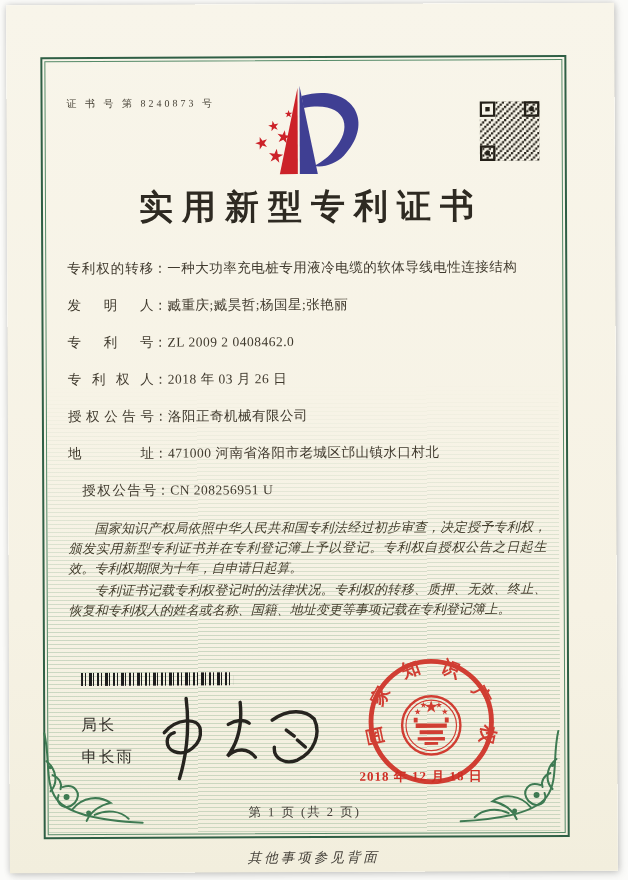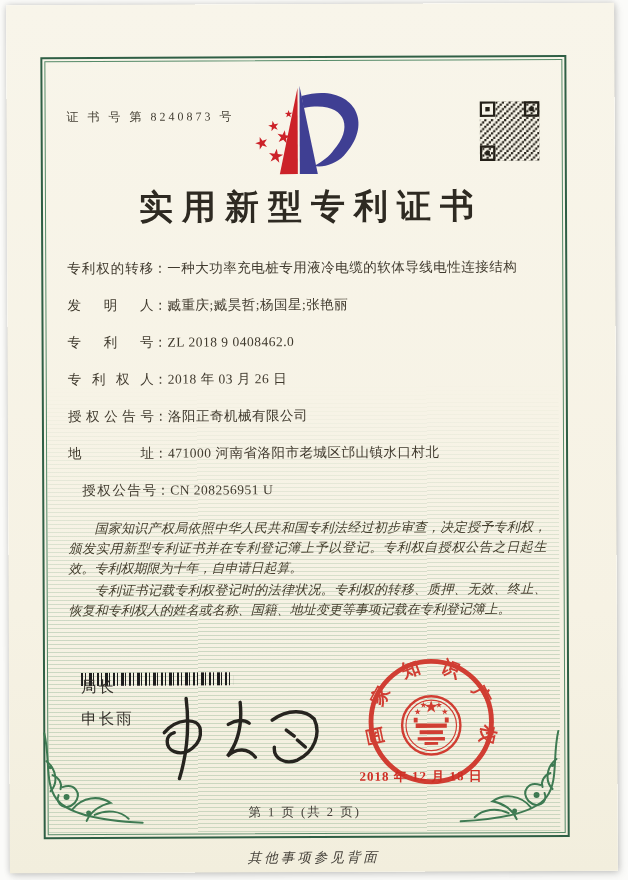--- a/index.html
+++ b/index.html
@@ -6,40 +6,40 @@
     font-family:"Liberation Serif","DejaVu Serif",serif;color:#3a352c;}
   .paper{position:absolute;left:8px;top:4px;width:608px;height:868px;
     background:linear-gradient(180deg,#f8f5ea 0%,#f6f2e4 70%,#f2eedd 100%);
     transform:rotate(-0.25deg);box-shadow:0 0 6px rgba(0,0,0,.18),2px 3px 8px rgba(0,0,0,.12);}
   .frame{position:absolute;left:34px;top:52px;width:522px;height:778px;border:2px solid #2f5f45;}
   .frame-inner{position:absolute;inset:2px;border:1px solid #558a68;}
   .guilloche{position:absolute;left:39px;top:380px;width:512px;height:448px;
     background:repeating-linear-gradient(0deg,rgba(96,150,108,.28) 0 1px,rgba(96,150,108,0) 1px 4px);
     -webkit-mask-image:linear-gradient(180deg,transparent 0%,#000 55%);
     mask-image:linear-gradient(180deg,transparent 0%,#000 55%);pointer-events:none;}
-  .cert-no{position:absolute;left:60px;top:104px;font-size:12px;letter-spacing:3px;color:#454035;}
+  .cert-no{position:absolute;left:60px;top:92px;font-size:10px;letter-spacing:3px;color:#454035;}
   .logo{position:absolute;left:225px;top:76px;width:158px;height:110px;}
   .qr{position:absolute;left:470px;top:96px;width:66px;height:64px;}
   .title{position:absolute;left:0;top:180px;width:100%;text-align:center;font-size:34px;
     font-weight:bold;letter-spacing:9px;color:#2e2a22;}
   .fields{position:absolute;left:60px;top:254px;width:478px;}
   .frow{font-size:13.5px;line-height:20px;height:20px;margin-bottom:17px;white-space:nowrap;color:#403a2e;}
   .flabel{display:inline-block;width:86px;text-align:justify;text-align-last:justify;vertical-align:top;}
   .fcolon{display:inline-block;width:14px;vertical-align:top;}
   .fvalue{letter-spacing:.5px;}
   .grant-row{display:flex;}
   .pair2{margin-left:14px;white-space:nowrap;}
   .pair2 .flabel{width:74px;}
   .paras{position:absolute;left:60px;top:514px;width:478px;font-size:13px;line-height:20px;
     color:#46402f;font-style:italic;text-align:justify;}
   .paras p{margin:0 0 2px 0;text-indent:2em;}
   .barcode{position:absolute;left:72px;top:668px;width:152px;height:13px;
     background:repeating-linear-gradient(90deg,#1d1d1d 0 2px,transparent 2px 4px,#1d1d1d 4px 5px,
     transparent 5px 8px,#1d1d1d 8px 11px,transparent 11px 12px,#1d1d1d 12px 13px,transparent 13px 16px);}
-  .signer{position:absolute;left:72px;top:672px;font-size:15.5px;color:#33302a;
+  .signer{position:absolute;left:72px;top:710px;font-size:15.5px;color:#33302a;
     font-family:"Liberation Sans","DejaVu Sans",sans-serif;}
   .signer div{margin-bottom:11px;letter-spacing:2px;}
   .signature{position:absolute;left:125px;top:684px;width:200px;height:102px;}
   .seal{position:absolute;left:354px;top:652px;width:136px;height:136px;opacity:.92;}
   .seal-date{position:absolute;left:350px;top:764px;width:150px;font-size:13px;font-weight:bold;
     color:#cf2f25;letter-spacing:1px;white-space:nowrap;}
   .page-no{position:absolute;left:34px;top:800px;width:522px;text-align:center;font-size:12.5px;
     letter-spacing:2px;color:#44403a;}
   .footer-note{position:absolute;left:0;top:845px;width:100%;text-align:center;font-size:13.5px;
     letter-spacing:3px;color:#45413a;font-style:italic;}
@@ -103,21 +103,21 @@
   <div class="title">实用新型专利证书</div>
 
   <div class="fields">
     <div class="frow">
       <span class="flabel">专利权的转移</span><span class="fcolon">：</span><span class="fvalue">一种大功率充电桩专用液冷电缆的软体导线电性连接结构</span>
     </div>
     <div class="frow">
       <span class="flabel">发明人</span><span class="fcolon">：</span><span class="fvalue">臧重庆;臧昊哲;杨国星;张艳丽</span>
     </div>
     <div class="frow">
-      <span class="flabel">专利号</span><span class="fcolon">：</span><span class="fvalue">ZL 2018 9 0408462.0</span>
+      <span class="flabel">专利号</span><span class="fcolon">：</span><span class="fvalue">ZL 2009 2 0408462.0</span>
     </div>
     <div class="frow">
       <span class="flabel">专利权人</span><span class="fcolon">：</span><span class="fvalue">2018 年 03 月 26 日</span>
     </div>
     <div class="frow">
       <span class="flabel">授权公告号</span><span class="fcolon">：</span><span class="fvalue">洛阳正奇机械有限公司</span>
     </div>
     <div class="frow">
       <span class="flabel">地址</span><span class="fcolon">：</span><span class="fvalue">471000 河南省洛阳市老城区邙山镇水口村北</span>
     </div>

